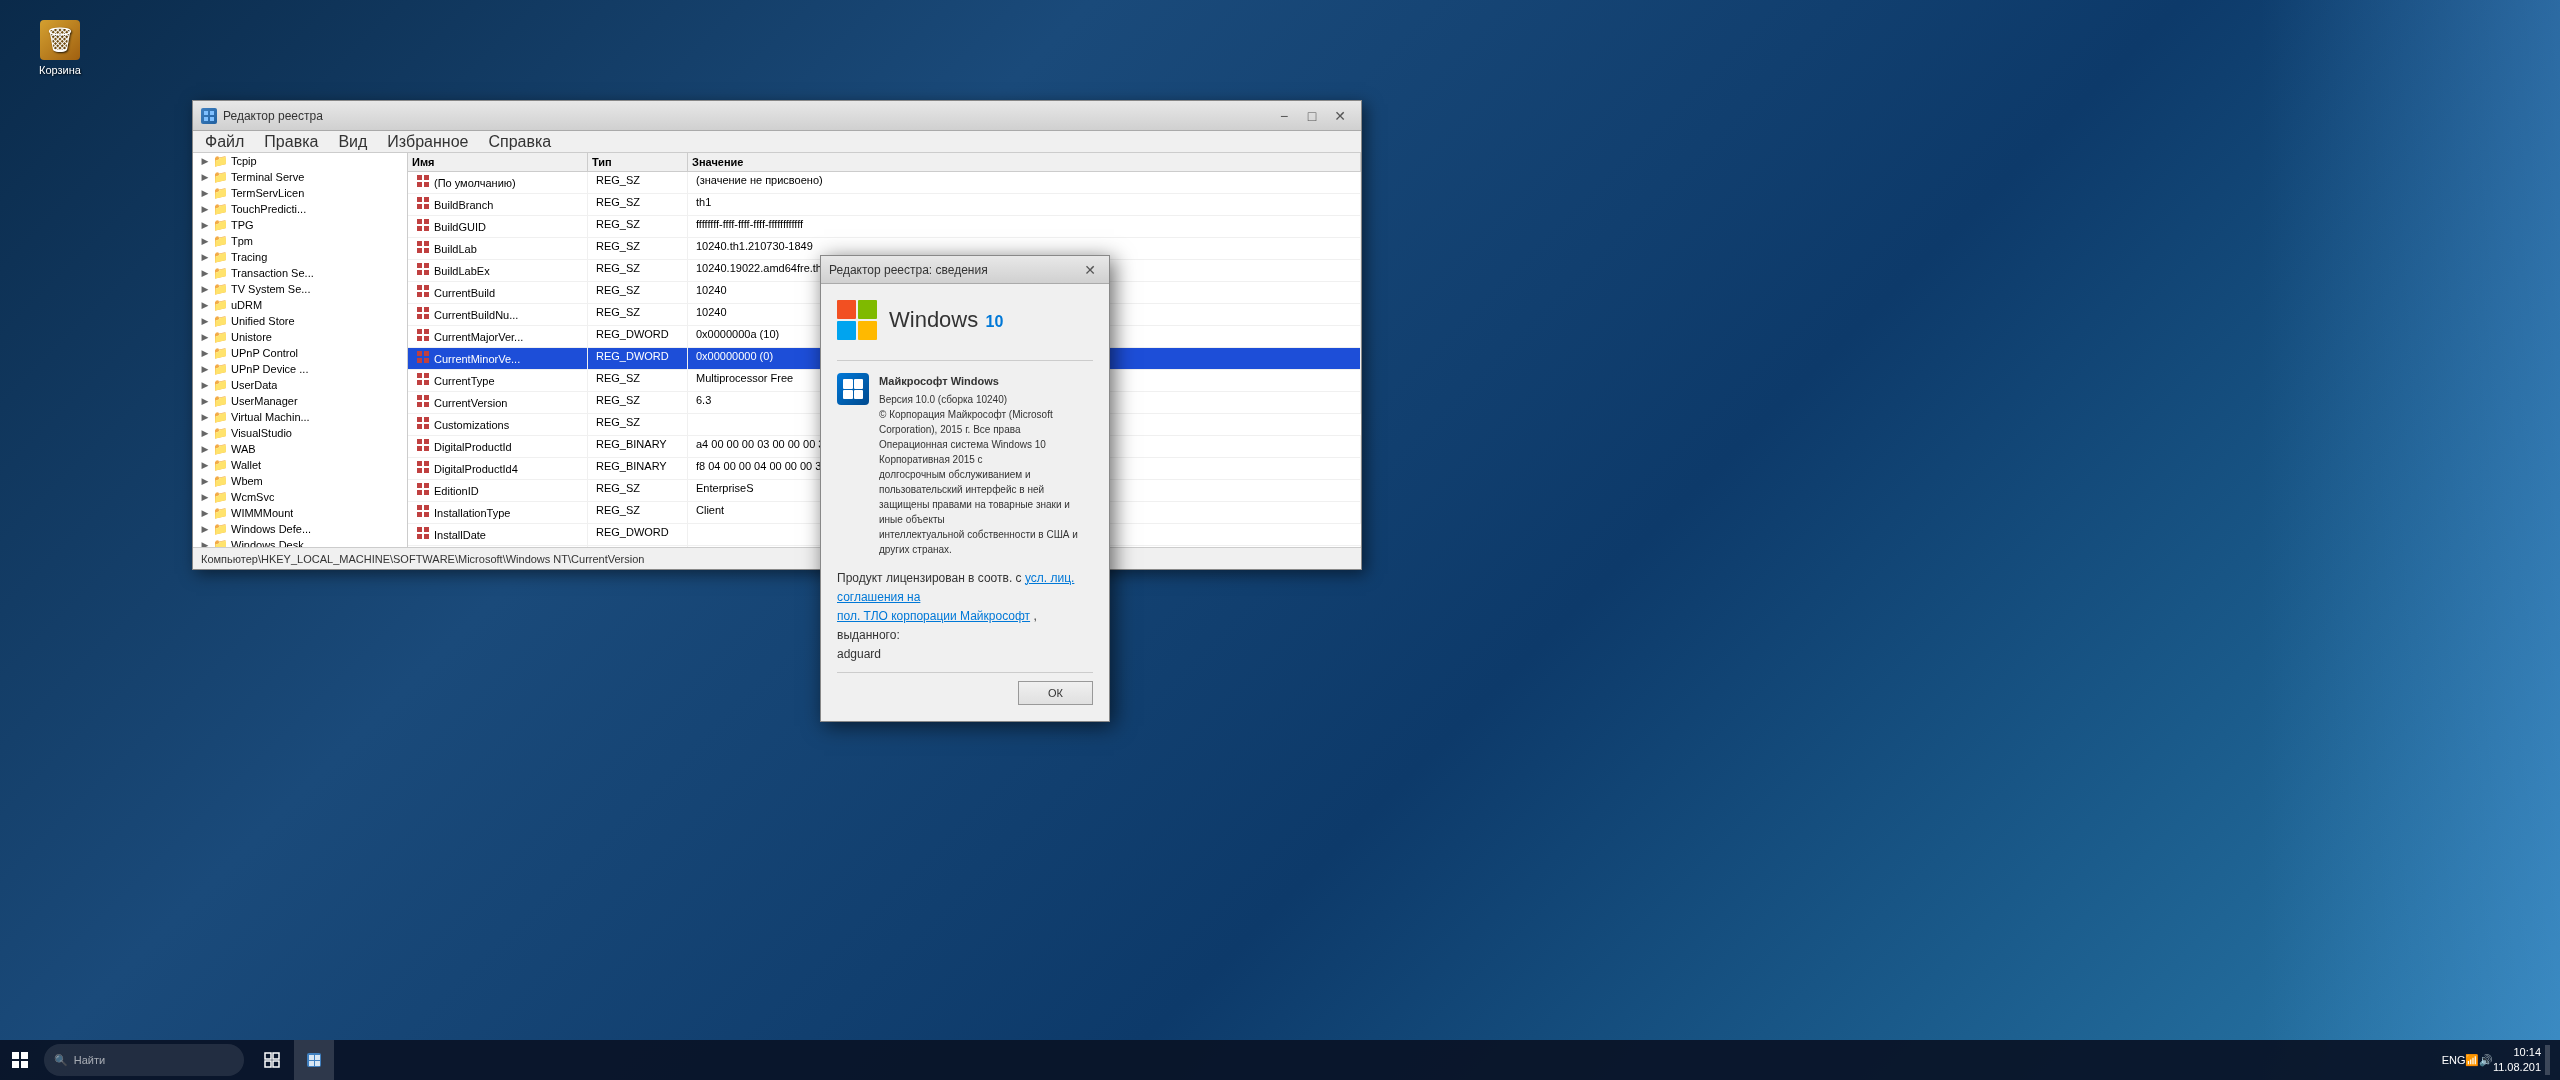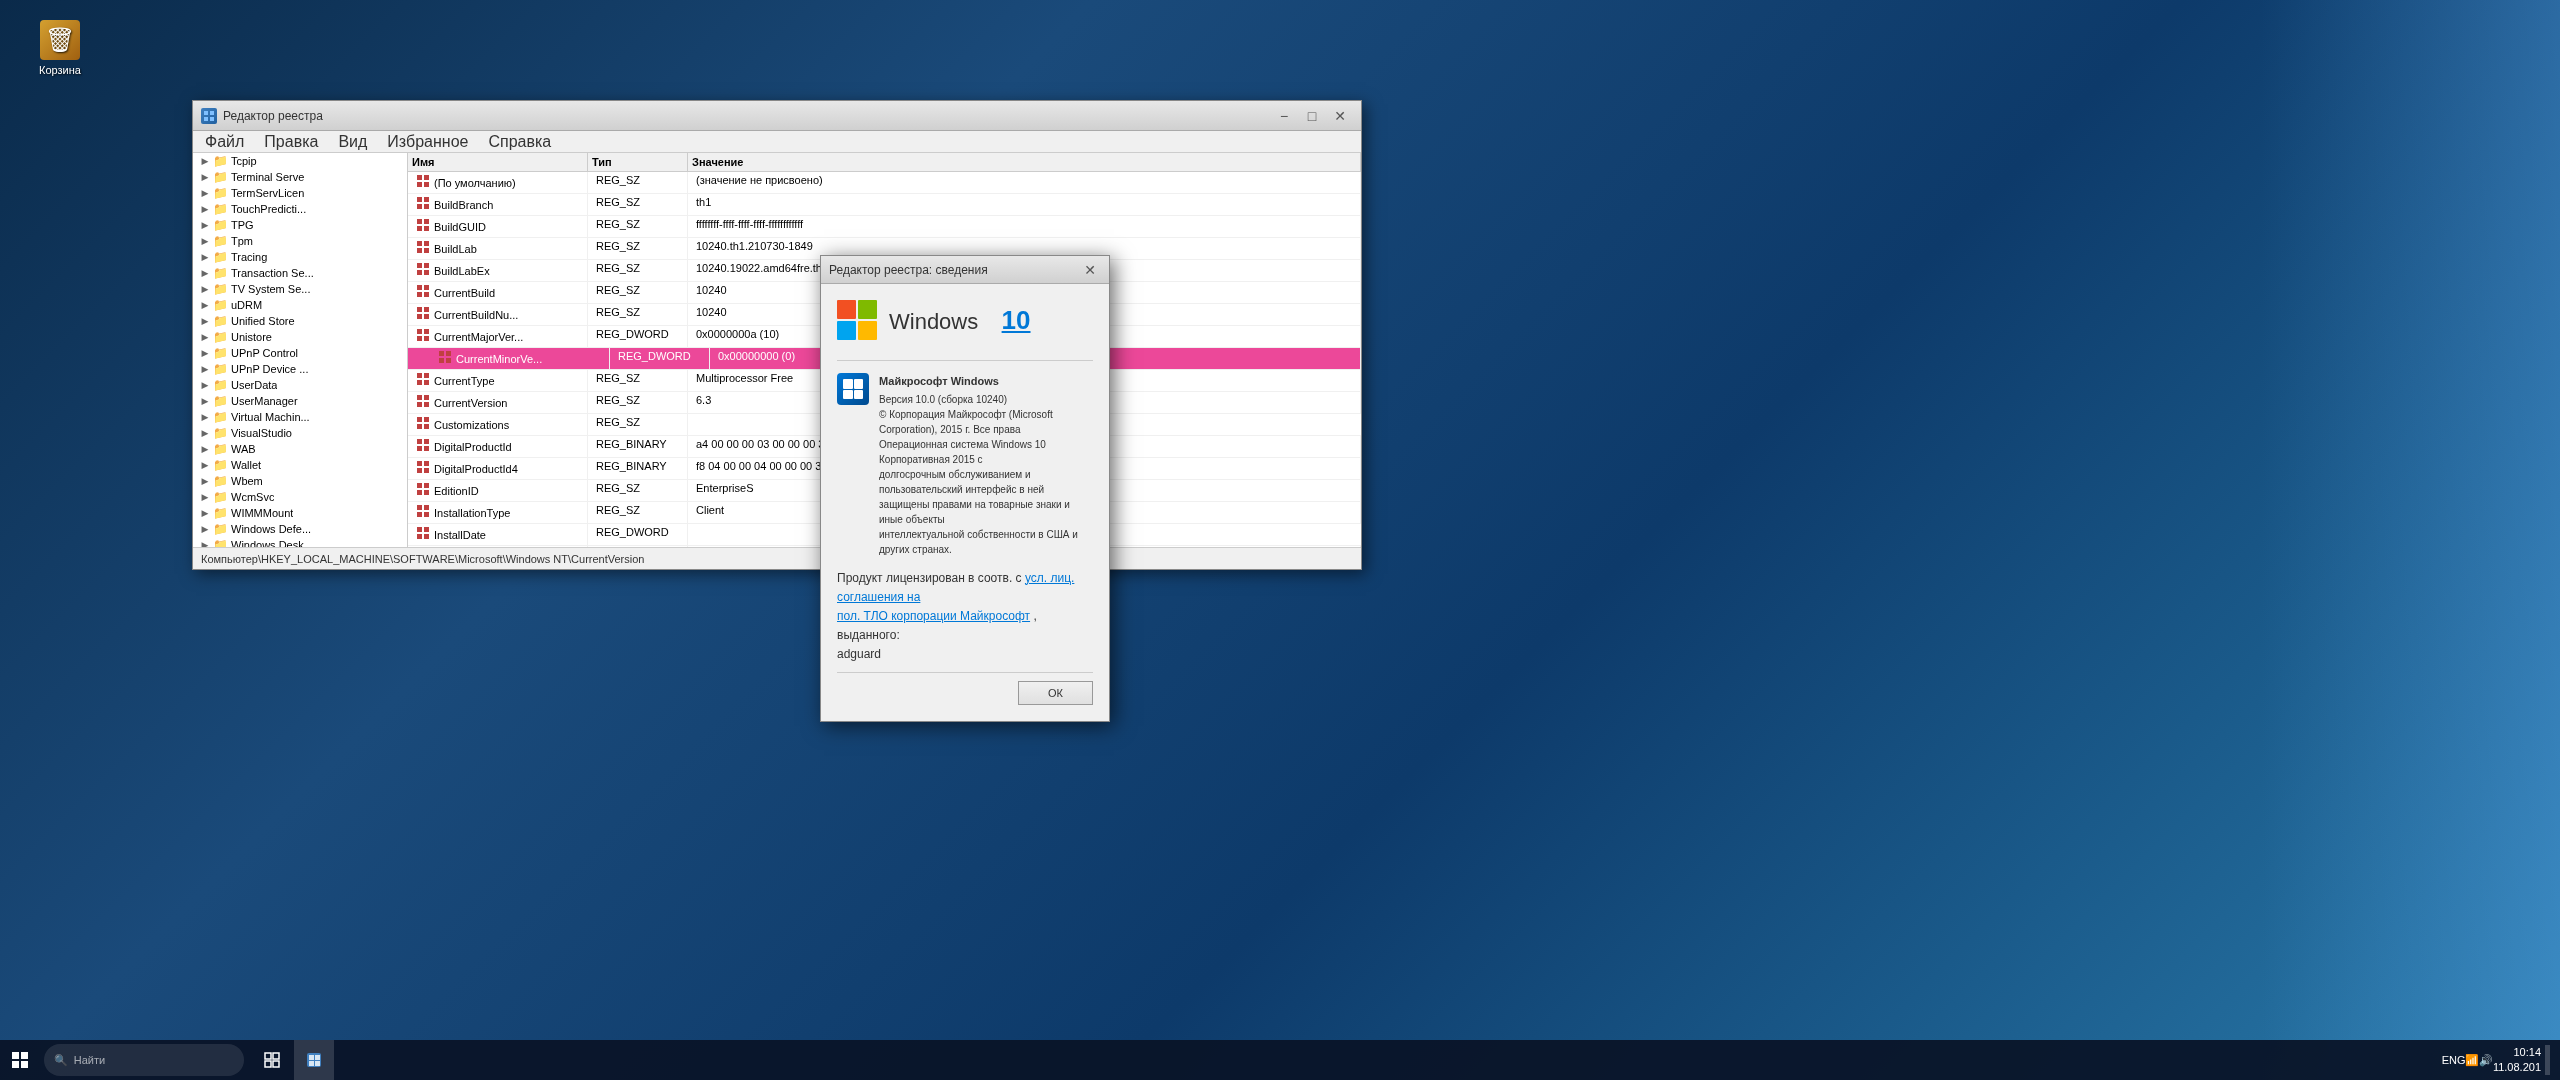--- a/index.html
+++ b/index.html
@@ -273,21 +273,21 @@
 
     .val-col-name { width: 180px; }
     .val-col-type { width: 100px; }
     .val-col-data { flex: 1; }
 
     .val-row {
       display: flex;
       border-bottom: 1px solid #f0f0f0;
       font-size: 11px;
     }
-    .val-row.selected { background: #ec4899; color: white; padding-left: 22px; }
+    .val-row.selected { background: #1d4ed8; color: white; }
 
     .val-cell {
       padding: 2px 8px;
       border-right: 1px solid #f0f0f0;
       overflow: hidden;
       text-overflow: ellipsis;
       white-space: nowrap;
     }
 
     .val-cell-name { width: 180px; display: flex; align-items: center; gap: 4px; }
@@ -888,21 +888,21 @@
 
       <div class="about-header">
         <div class="win-logo-grid">
           <div class="win-logo-cell red"></div>
           <div class="win-logo-cell green"></div>
           <div class="win-logo-cell blue"></div>
           <div class="win-logo-cell yellow"></div>
         </div>
         <div>
           <span style="font-size:22px; font-weight:100; color:#333;">Windows</span>
-          <span style="font-size:26px; font-weight:600; color:#0078d7; margin-left:20px;text-decoration:underline;">10</span>
+          <span style="font-size:16px; font-weight:600; color:#0078d7; margin-left:4px;">10</span>
         </div>
       </div>
 
       <div class="about-divider"></div>
 
       <div class="about-info-section">
         <div class="ms-icon">
           <div class="ms-icon-inner">
             <div class="ms-icon-cell"></div>
             <div class="ms-icon-cell"></div>

